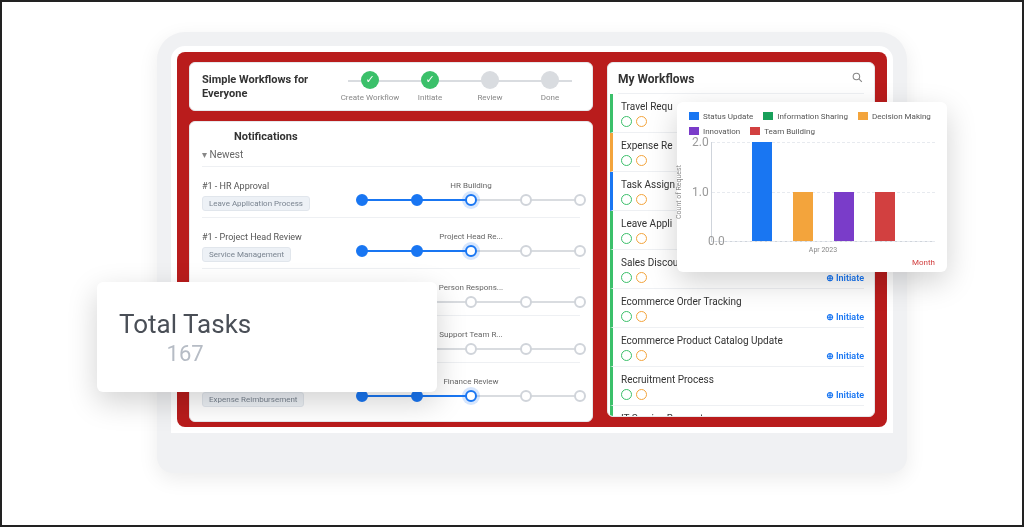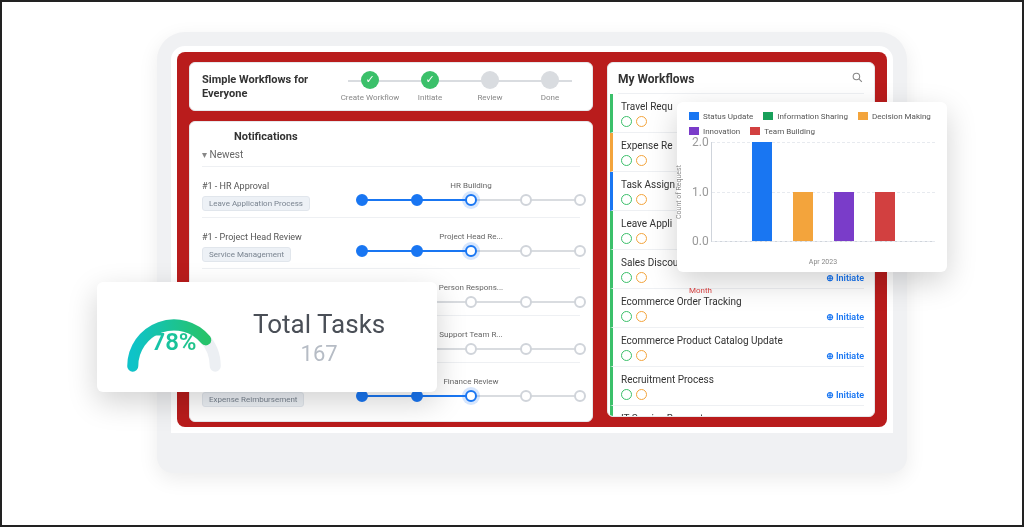--- a/index.html
+++ b/index.html
@@ -79,22 +79,22 @@
   }
   .legend{ display:flex; flex-wrap:wrap; gap:6px 10px; margin-bottom:6px;}
   .lg{ display:flex; align-items:flex-start; gap:4px;}
   .sw{ width:10px;height:8px;}
   .plot{ position:relative; height:100px; margin:4px 0 2px 22px; border-left:1px solid #cfd4db; border-bottom:1px solid #cfd4db;}
   .grid{ position:absolute; left:0; right:0; height:0; border-top:1px dashed #e7eaef;}
   .ytick{ position:absolute; left:-20px; font-size:12px; color:#999; transform:translateY(-50%);}
   .ylab{ position:absolute; left:-6px; top:50%; transform:translate(-100%,-50%) rotate(-90deg); font-size:7px; color:#888; transform-origin:center;}
   .bars{ position:absolute; left:18%; right:18%; bottom:0; top:0; display:flex; align-items:flex-end; justify-content:space-between;}
   .bar{ width:20px;}
-  .xl{ text-align:center; font-size:7px; color:#888; margin-top:16px; margin-left:22px;}
-  .month{ font-size:8px; color:#d24040; margin-top:20px;}
+  .xl{ text-align:center; font-size:7px; color:#888; margin-top:4px; margin-left:22px;}
+  .month{ text-align:right; font-size:8px; color:#d24040; margin-top:4px;}
 </style>
 </head>
 <body>
 
 <div class="stage">
   <div class="laptop">
     <div class="laptop-inner">
       <div class="cols">
 
         <div class="left">
@@ -279,52 +279,39 @@
                 </div>
               </div>
             </div>
         </div>
 
       </div>
     </div>
   </div>
 
   <div class="float-tasks">
-    <div class="gauge">
-      <svg viewBox="0 0 120 120">
-        <defs>
-            <linearGradient id="gg" x1="0" x2="1">
-              <stop offset="0" stop-color="#0ec3c9"></stop>
-              <stop offset="1" stop-color="#26c36a"></stop>
-            </linearGradient>
-          </defs>
-        <path d="M15 70 A45 45 0 0 1 105 70" stroke="#eceff3" stroke-width="12" fill="none" stroke-linecap="round"></path>
-        <path id="gauge-arc" d="M15 70 A45 45 0 0 1 94.67309592491051 41.31592046130896" stroke="url(#gg)" stroke-width="12" fill="none" stroke-linecap="round"></path>
-      </svg>
-      <div class="gauge-text">78%</div>
-    </div>
     <div>
       <div class="tt-label">Total Tasks</div>
       <div class="tt-count">167</div>
     </div>
   </div>
 
   <div class="float-chart">
     <div class="legend" id="legend">
         <span class="lg"><span class="sw" style="background: rgb(25, 118, 242);"></span>Status Update</span>
         <span class="lg"><span class="sw" style="background: rgb(24, 160, 90);"></span>Information Sharing</span>
         <span class="lg"><span class="sw" style="background: rgb(243, 164, 60);"></span>Decision Making</span>
         <span class="lg"><span class="sw" style="background: rgb(122, 60, 201);"></span>Innovation</span>
         <span class="lg"><span class="sw" style="background: rgb(210, 64, 64);"></span>Team Building</span>
       </div>
     <div class="plot">
       <span class="ylab">Count of Request</span>
       <div id="yticks">
           <div class="grid" style="top: 100%;"></div>
-          <span class="ytick" style="top: 100%;">0.0</span>
+          <span class="ytick" style="top: 100%; margin-left: 16px;">0.0</span>
           <div class="grid" style="top: 50%;"></div>
           <span class="ytick" style="top: 50%;">1.0</span>
           <div class="grid" style="top: 0%;"></div>
           <span class="ytick" style="top: 0%;">2.0</span>
         </div>
       <div class="bars" id="bars">
           <div class="bar" style="height: 100%; background: rgb(25, 118, 242);"></div>
           <div class="bar" style="height: 50%; background: rgb(243, 164, 60);"></div>
           <div class="bar" style="height: 50%; background: rgb(122, 60, 201);"></div>
           <div class="bar" style="height: 50%; background: rgb(210, 64, 64);"></div>

